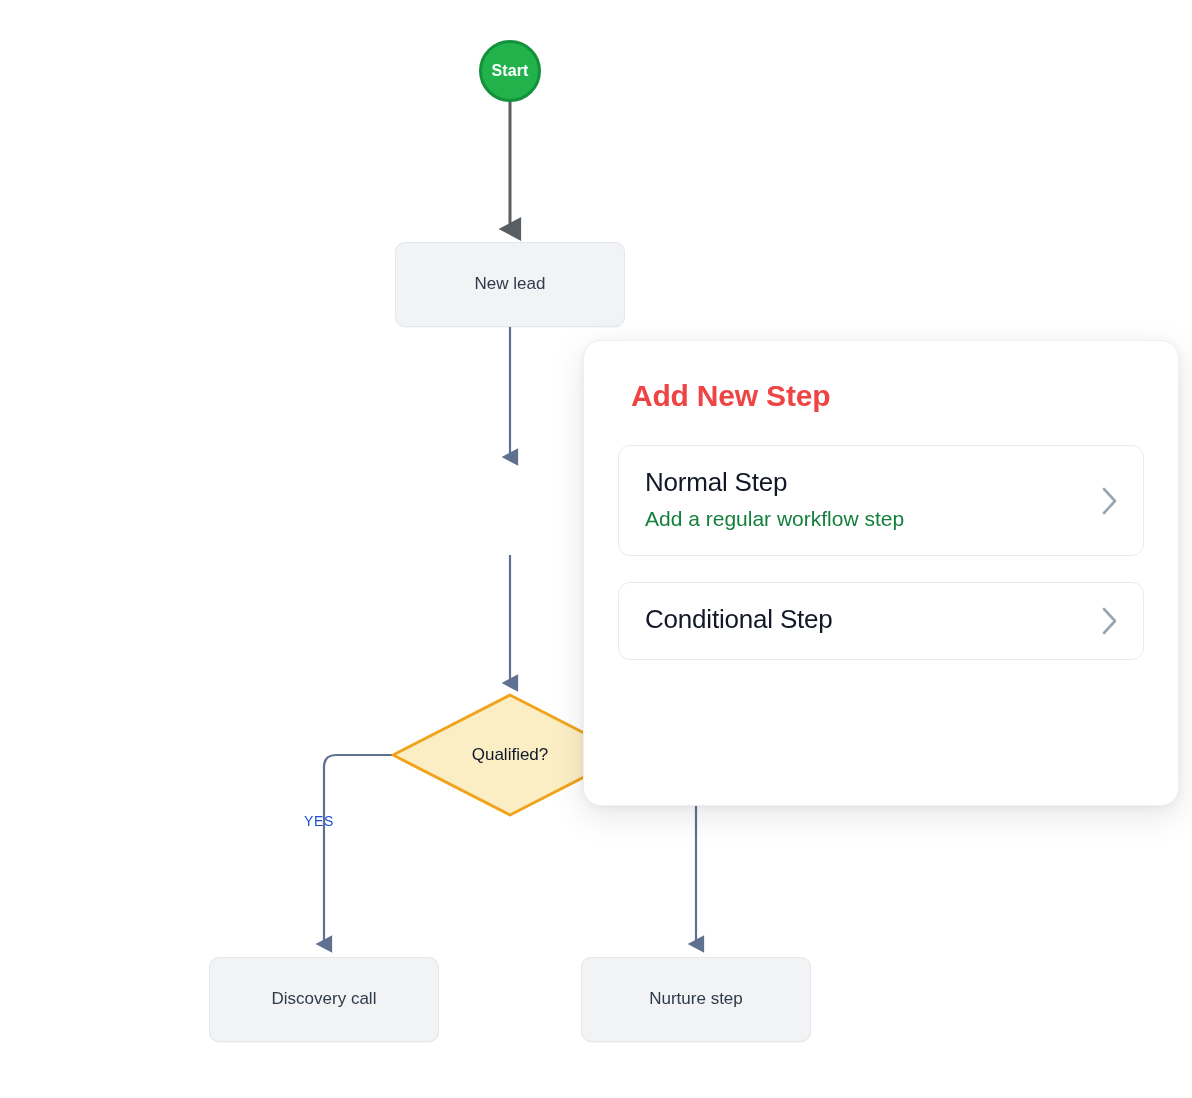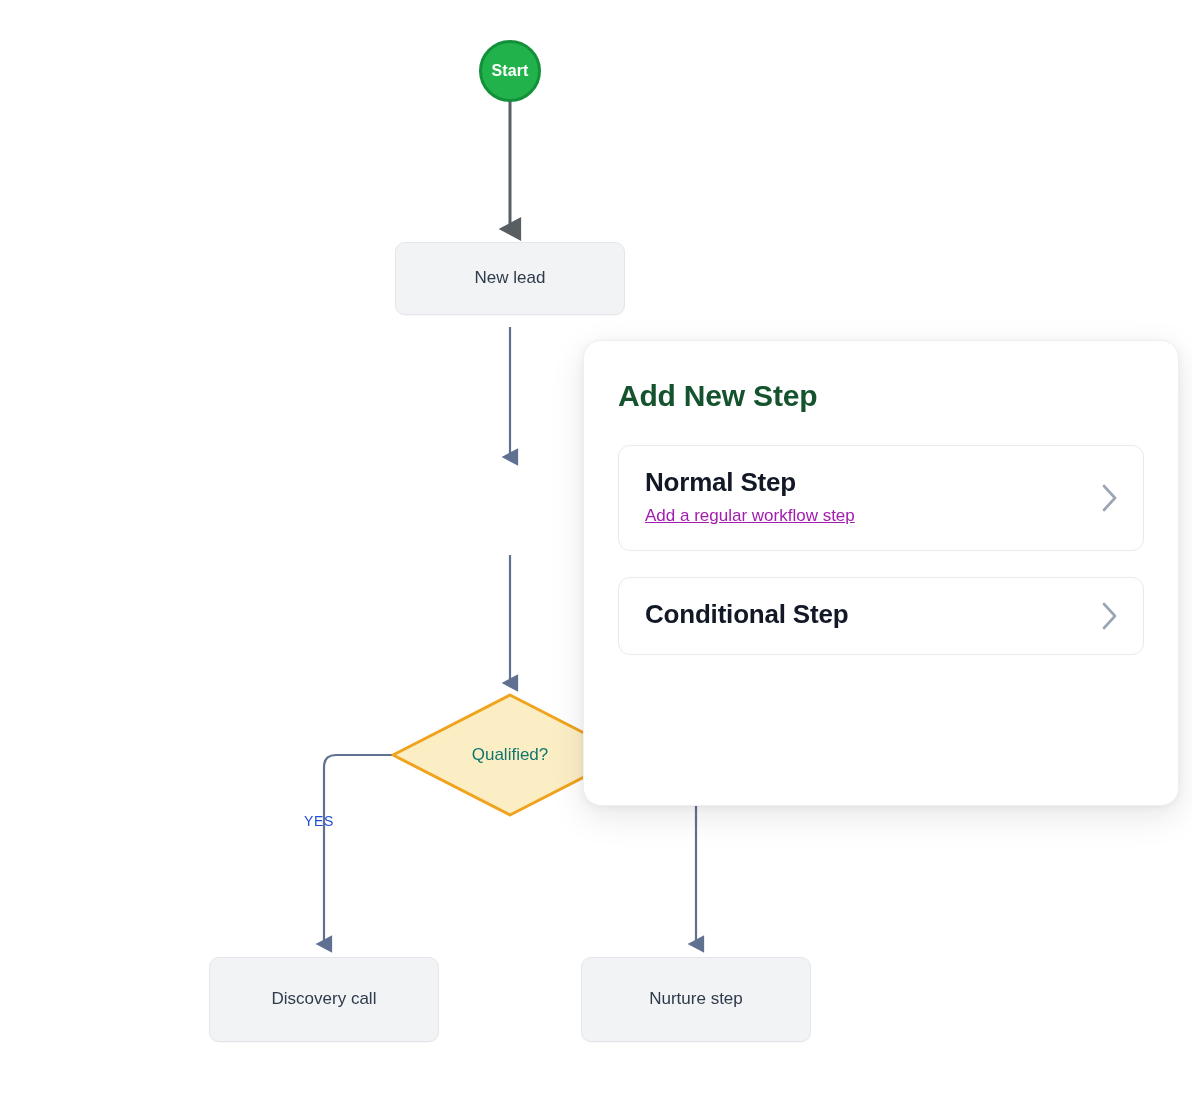--- a/index.html
+++ b/index.html
@@ -55,21 +55,21 @@
     background: #22b24c;
     border: 3px solid #12913a;
     color: #ffffff;
     font-size: 16px;
     font-weight: bold;
     letter-spacing: 0.1px;
   }
 
   .node-diamond-label {
     position: absolute;
-    color: #0f766e;
+    color: #0f172a;
     font-size: 17px;
     pointer-events: none;
   }
 
   .edge-label {
     position: absolute;
     color: #1d4ed8;
     font-size: 14px;
     letter-spacing: 0.6px;
     white-space: nowrap;
@@ -85,52 +85,51 @@
     box-sizing: border-box;
     background: #ffffff;
     border: 1px solid #edeff2;
     border-radius: 18px;
     box-shadow: 0 10px 34px rgba(15, 23, 42, 0.10),
                 0 2px 8px rgba(15, 23, 42, 0.05);
     padding: 38px 34px 34px 34px;
   }
 
   #panel-title {
-    margin: 0 0 32px 0;
+    margin: 0 0 32px 13px;
     font-size: 30px;
     font-weight: bold;
-    color: #14532d;
+    color: #ef4444;
     letter-spacing: -0.2px;
   }
 
   .option-card {
     box-sizing: border-box;
     position: relative;
     border: 1px solid #e7eaee;
     border-radius: 12px;
     background: #ffffff;
     padding: 22px 26px 24px 26px;
     margin-bottom: 26px;
     cursor: pointer;
   }
   .option-card:last-of-type { margin-bottom: 16px; }
 
   .option-title {
     font-size: 26px;
-    font-weight: bold;
+    font-weight: normal;
     color: #121826;
     letter-spacing: -0.2px;
     line-height: 1.15;
   }
   .option-desc {
     margin-top: 8px;
-    font-size: 17px;
-    color: #a21caf;
+    font-size: 21px;
+    color: #15803d;
     line-height: 1.2;
-    text-decoration: underline;
   }
   .option-chevron {
     position: absolute;
     right: 22px;
     top: 50%;
     transform: translateY(-50%);
     width: 22px;
     height: 34px;
     color: #9aa5b4;
   }
@@ -161,21 +160,21 @@
 
     <path d="M 696 795 L 696 944" fill="none" stroke="#5f7090" stroke-width="2.2" marker-end="url(#arrow-slate)"></path>
 
     <polygon points="510,695 627,755 510,815 393,755" fill="#fceec4" stroke="#f0a31c" stroke-width="3" stroke-linejoin="round"></polygon>
   </svg>
 
   <div class="node node-start" style="left:479px; top:40px;">
     <span>Start</span>
   </div>
 
-  <div class="node node-box" style="left:395px; top:242px; width:230px; height:73px;">
+  <div class="node node-box" style="left:395px; top:242px; width:230px; height:85px;">
     <span>New lead</span>
   </div>
 
 
   <div class="node node-diamond-label" style="left:393px; top:735px; width:234px; height:40px; display:flex; align-items:center; justify-content:center;">
     <span>Qualified?</span>
   </div>
 
   <div class="edge-label" style="left:304px; top:813px;">YES</div>
   <div class="edge-label" style="left:683px; top:780px;">NO</div>

